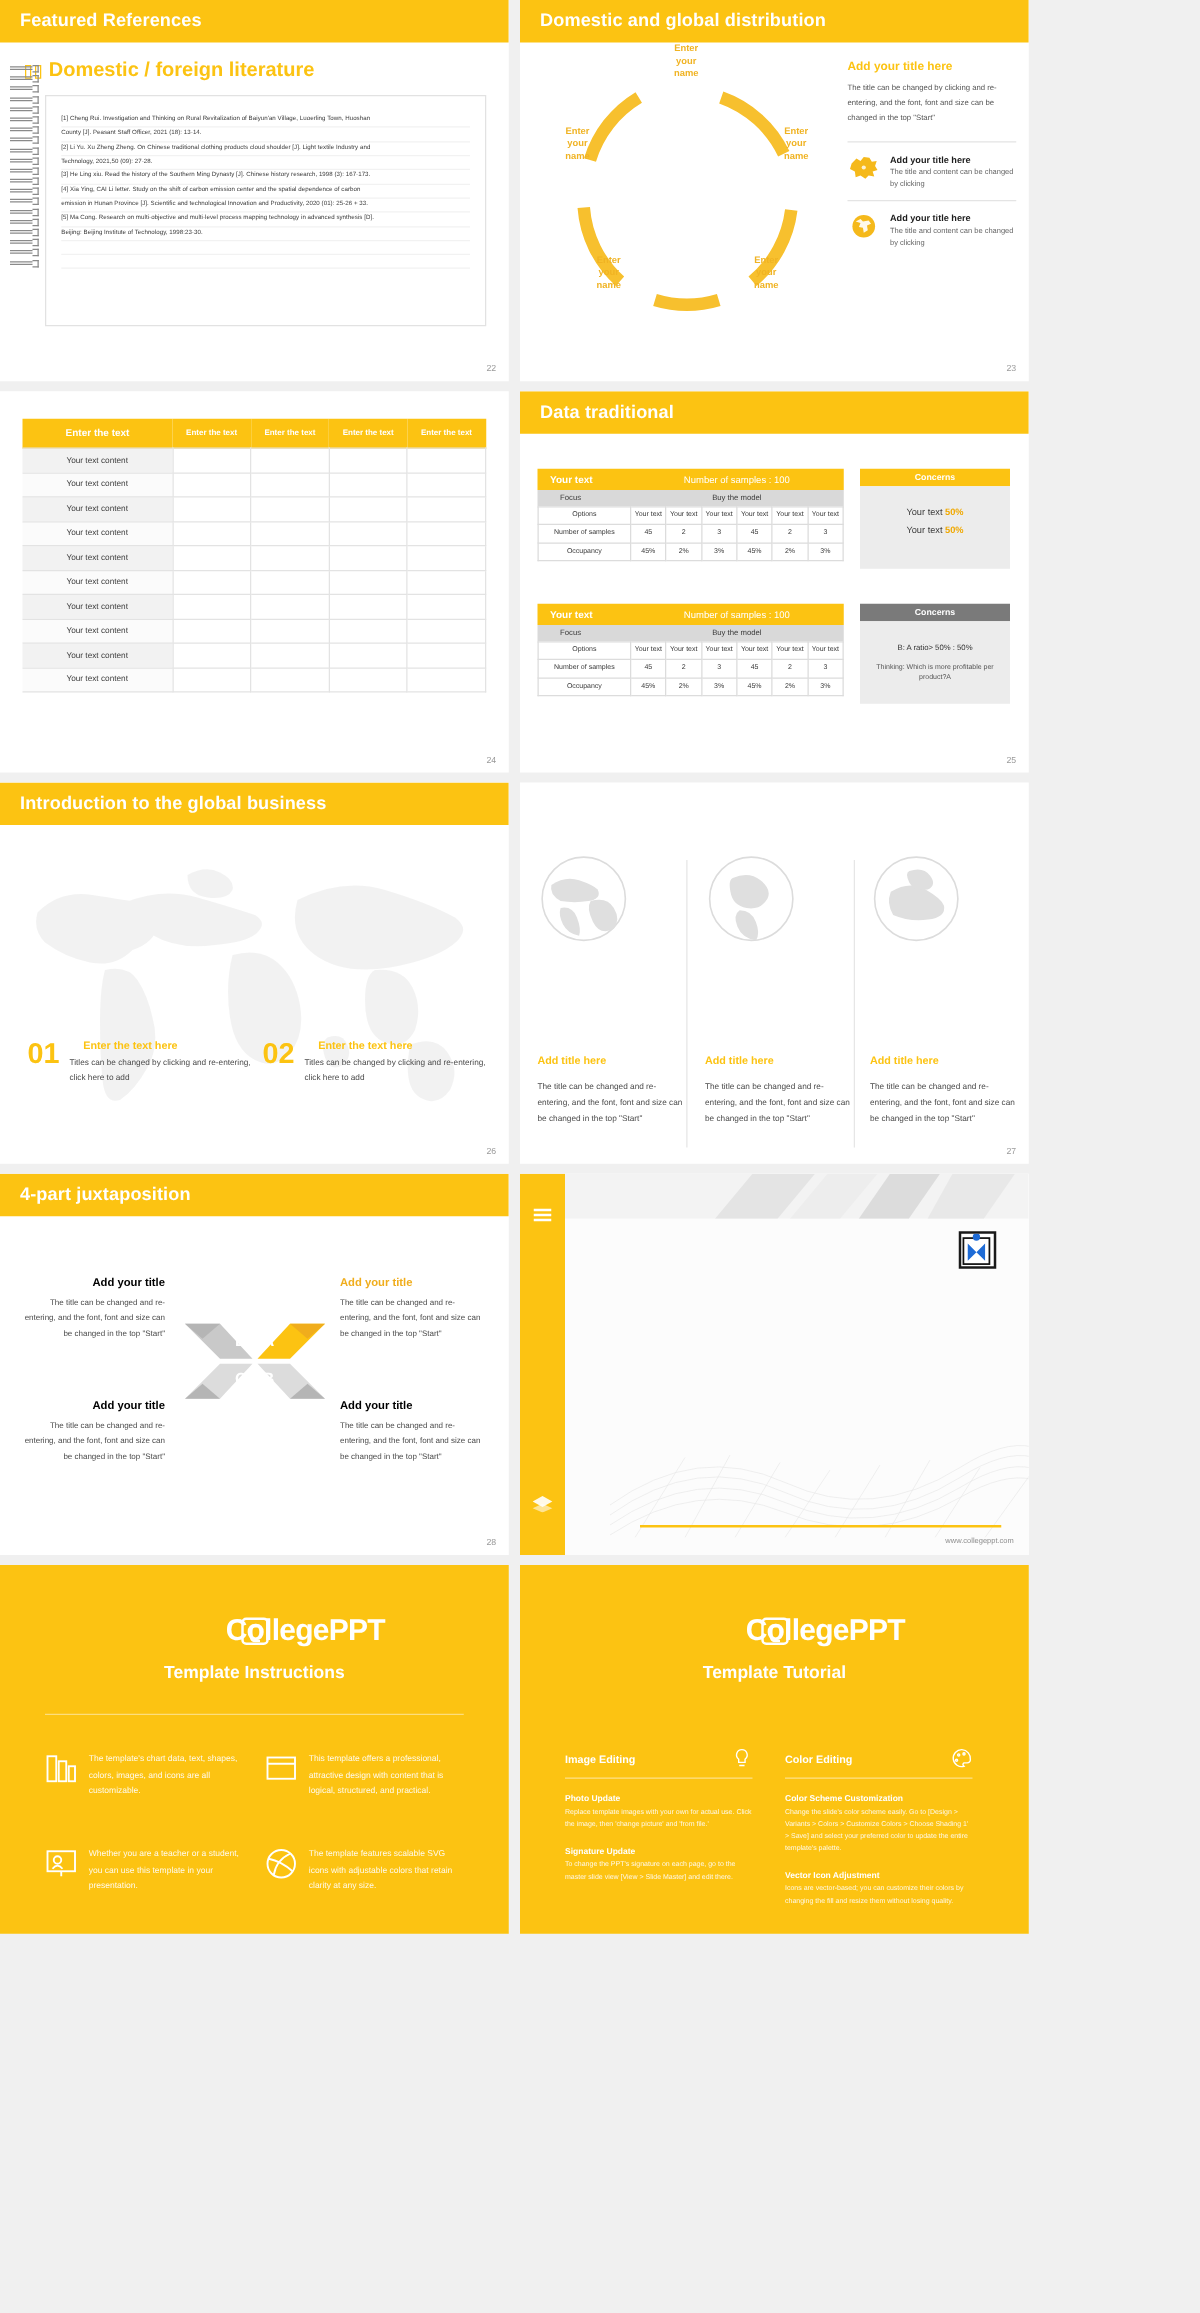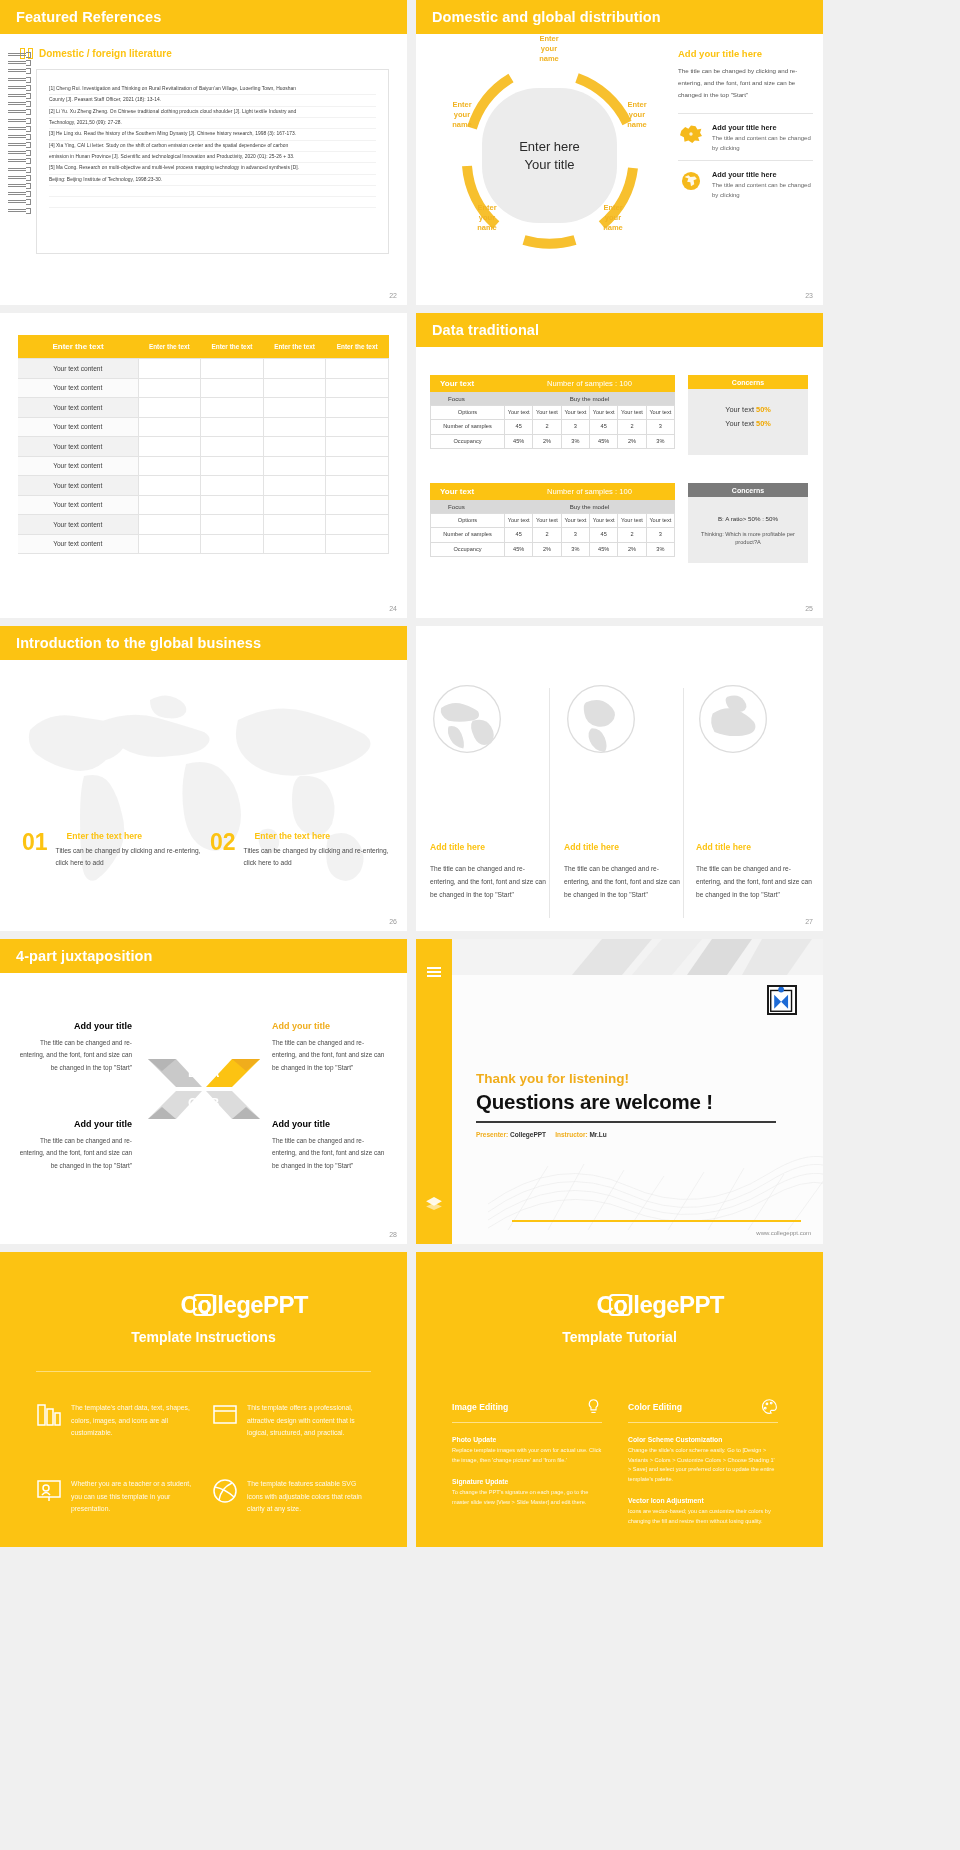--- a/index.html
+++ b/index.html
@@ -28,21 +28,21 @@
   }
   .bar .t { color:#fff; font-size:14.5px; font-weight:bold; letter-spacing:.1px;}
   .pg { position:absolute; right:10px; bottom:6px; font-size:7px; color:#9a9a9a; }
 
   
   .s22-head { display:flex; align-items:center; gap:6px; margin:14px 0 0 20px;}
   .bookicon { width:13px; height:11px; position:relative; flex:none; }
   .bookicon i { position:absolute; top:0; width:5px; height:11px;
        border:1.2px solid #fcc312; display:block;}
   .bookicon i:first-child{left:0;} .bookicon i:last-child{right:0;}
-  .s22-head .lbl { color:#fcc312; font-size:10px; font-weight:bold;text-align:right;}
+  .s22-head .lbl { color:#fcc312; font-size:16px; font-weight:bold;text-align:right;}
   .refbox { margin:10px 18px 0 36px; border:1px solid #e2e2e2; background:#fff;
      height:185px; padding:14px 12px 0 12px; position:relative;}
   .refline { font-size:4.9px; color:#3a3a3a; line-height:1.9; letter-spacing:.05px;
      border-bottom:1px solid #f2f2f2; padding-bottom:1px; }
   .scribble { position:absolute; left:6px; top:52px; width:26px; }
   .scribble .sq { height:5px; margin-bottom:3.2px; position:relative; }
   .scribble .sq:before{content:"";position:absolute;left:2px;top:1px;width:18px;height:1px;
      background:#8a8a8a;box-shadow:0 2px 0 #8a8a8a;}
   .scribble .sq:after{content:"";position:absolute;left:20px;top:0;width:4px;height:4px;
      border:1px solid #8a8a8a;border-left:none;}
@@ -218,24 +218,20 @@
     <div class="circwrap">
       <svg class="arcseg" viewBox="0 0 215 215">
         <g fill="none" stroke="#f7c02e" stroke-width="10" stroke-linecap="butt">
           <path d="M 69 30 A 88 88 0 0 0 30 80"></path>
           <path d="M 135 30 A 88 88 0 0 1 185 75"></path>
           <path d="M 191 120 A 88 88 0 0 1 160 177"></path>
           <path d="M 133 192 A 88 88 0 0 1 82 192"></path>
           <path d="M 54 177 A 88 88 0 0 1 25 118"></path>
         </g>
       </svg>
-      <div class="blob">
-        <span>Enter here</span>
-        <span>Your title</span>
-      </div>
       <div class="nm" style="left:84px;top:-14px;">Enter<br>your<br>name</div>
       <div class="nm" style="left:172px;top:52px;">Enter<br>your<br>name</div>
       <div class="nm" style="left:148px;top:155px;">Enter<br>your<br>name</div>
       <div class="nm" style="left:22px;top:155px;">Enter<br>your<br>name</div>
       <div class="nm" style="left:-3px;top:52px;">Enter<br>your<br>name</div>
     </div>
     <div class="s23-right">
       <h4>Add your title here</h4>
       <p>The title can be changed by clicking and re-entering, and the font, font and size can be changed in the top "Start"</p>
       <div class="s23-item" style="margin-top:12px;">
@@ -590,32 +586,20 @@
         <path fill="#dcdcdc" d="M260 0 L300 0 L275 36 L235 36 Z"></path>
         <path fill="#e8e8e8" d="M310 0 L360 0 L335 36 L290 36 Z"></path>
       </svg>
       <div class="th-icon">
         <svg viewBox="0 0 30 30" width="26" height="26">
           <rect x="2" y="4" width="24" height="24" fill="#fff" stroke="#111" stroke-width="1.6"></rect>
           <circle cx="14" cy="3" r="3.4" fill="#1e6bd6"></circle>
           <path fill="#1e6bd6" d="M6 9 L14 17 L6 25 Z M22 9 L14 17 L22 25 Z"></path>
         </svg>
       </div>
-      <div style="position:absolute;left:24px;top:132px;">
-        <div class="th-yellow">Thank you for listening!</div>
-        <div class="th-black" style="margin-top:4px;">Questions are welcome !</div>
-        <div style="height:1.5px;background:#3a3a3a;width:300px;margin-top:7px;"></div>
-        <div class="th-meta" style="margin-top:8px;">
-          <b>Presenter:</b>
-          <span style="font-weight:bold">CollegePPT</span>
-          &nbsp;&nbsp;&nbsp;
-          <b>Instructor:</b>
-          <span style="font-weight:bold">Mr.Lu</span>
-        </div>
-      </div>
       <svg class="mesh" viewBox="0 0 371 88" preserveAspectRatio="none">
         <g stroke="#d4d4d4" fill="none" stroke-width=".5">
           <path d="M0 70 Q70 20 140 52 T280 40 T371 62"></path>
           <path d="M0 78 Q70 30 140 60 T280 48 T371 70"></path>
           <path d="M0 86 Q70 40 140 68 T280 56 T371 78"></path>
           <path d="M0 62 Q70 12 140 44 T280 32 T371 54"></path>
           <path d="M20 88 L60 24"></path>
             <path d="M60 88 L96 22"></path>
             <path d="M100 88 L136 28"></path>
           <path d="M140 88 L176 34"></path>

